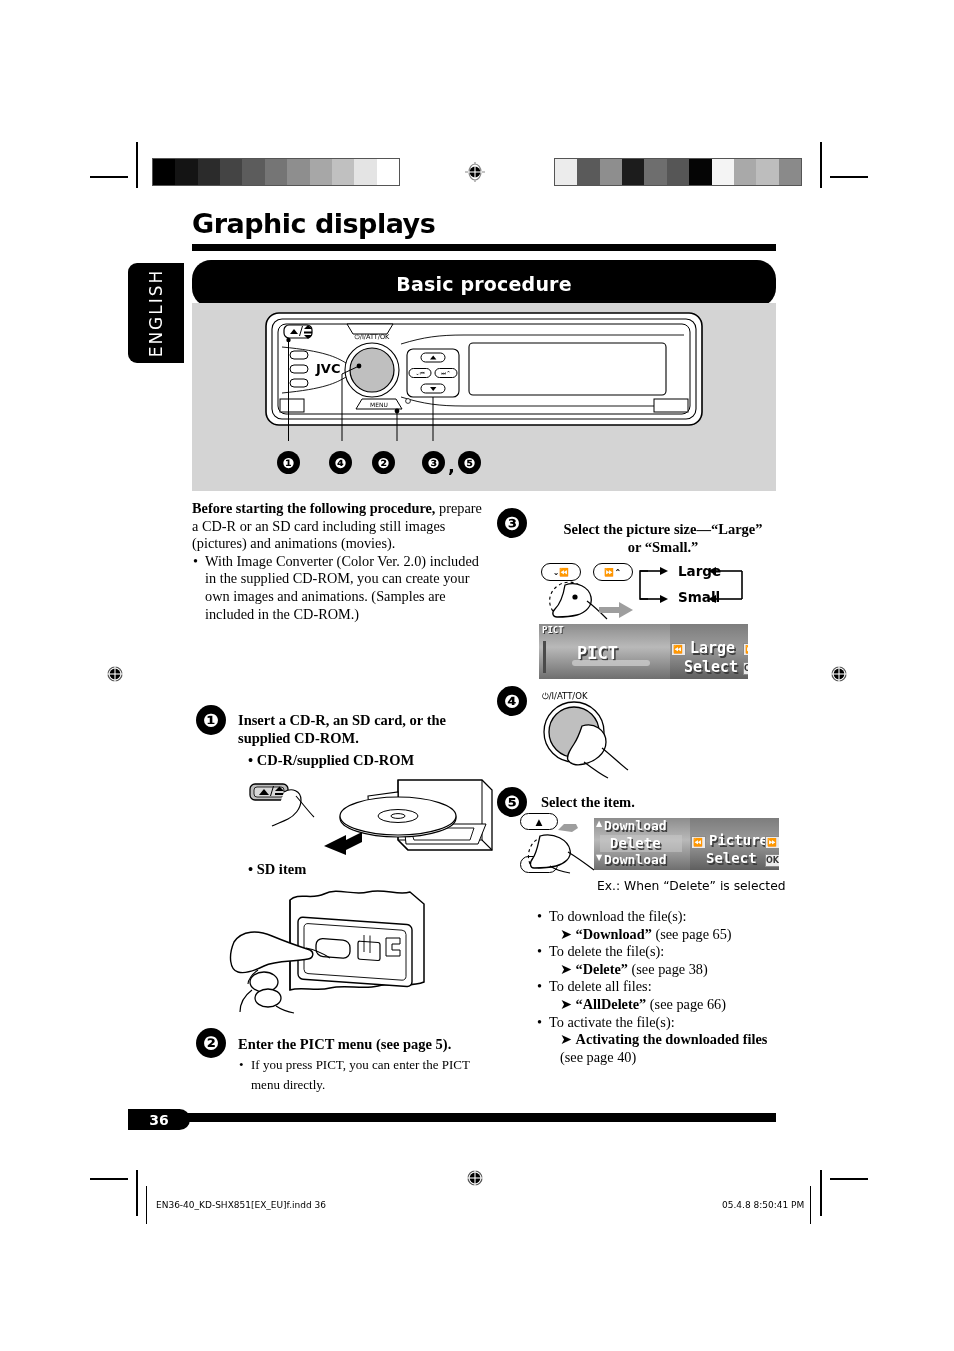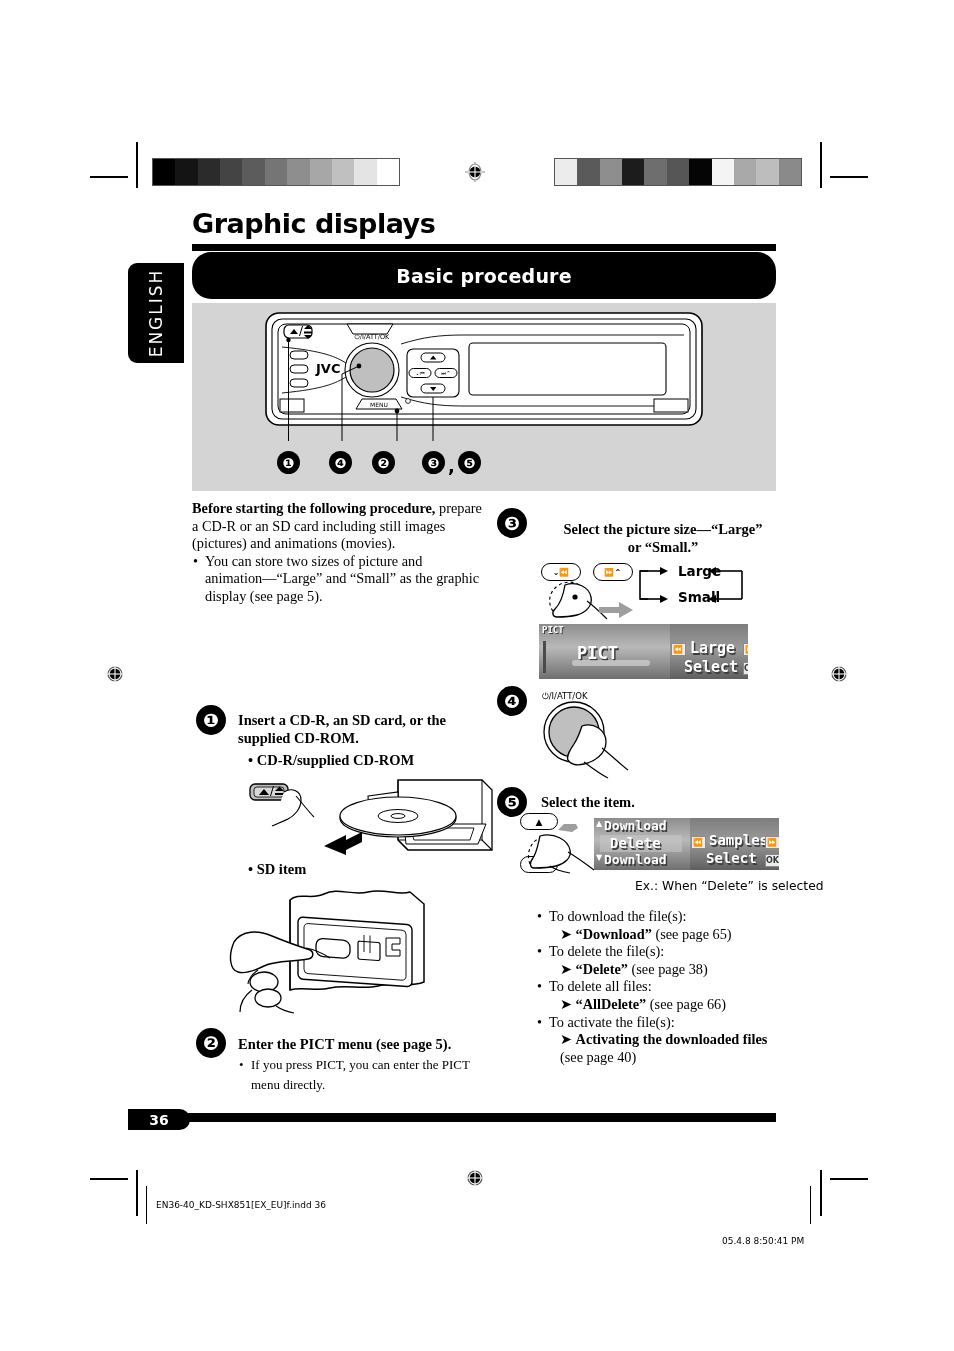--- a/index.html
+++ b/index.html
@@ -31,21 +31,21 @@
     background:#000;border-radius:9px 0 0 9px;
   }
   .lang-tab span{
     position:absolute;left:50%;top:50%;
     transform:translate(-50%,-50%) rotate(-90deg);
     color:#fff;font-family:"DejaVu Sans", sans-serif;
     font-size:17px;letter-spacing:2px;white-space:nowrap;
   }
 
   .section-bar{
-    position:absolute;left:192px;top:252px;width:584px;height:47px;
+    position:absolute;left:192px;top:260px;width:584px;height:47px;
     background:#000;border-radius:19px;
     display:flex;align-items:center;justify-content:center;
   }
   .section-bar span{
     color:#fff;font-family:"DejaVu Sans", sans-serif;
     font-weight:700;font-size:19px;letter-spacing:.2px;
   }
 
   .figure-panel{
     position:absolute;left:192px;top:303px;width:584px;height:188px;
@@ -297,21 +297,21 @@
   <div class="callout" style="left:230px;top:148px;">❸</div>
   <div class="callout-comma" style="left:256px;top:152px;">,</div>
   <div class="callout" style="left:266px;top:148px;">❺</div>
 </div>
 
 <div class="col col-left">
   <p class="blk">
     <span class="b">Before starting the following procedure,</span><span> prepare a CD-R or an SD card including still images (pictures) and animations (movies).</span>
   </p>
   <ul class="dash">
-    <li>You can store two sizes of picture and animation—“Large” and “Small” as the graphic display (see page 5).</li>
+    <li>With Image Converter (Color Ver. 2.0) included in the supplied CD-ROM, you can create your own images and animations. (Samples are included in the CD-ROM.)</li>
   </ul>
 </div>
 
 <div class="stepnum" style="left:196px;top:705px;">❶</div>
 <div class="steptext" style="left:238px;top:712px;width:248px;">Insert a CD-R, an SD card, or the supplied CD-ROM.</div>
 <div class="steptext" style="left:248px;top:752px;width:240px;">• CD-R/supplied CD-ROM</div>
 
 <svg class="abs" style="left:246px;top:778px;" width="252" height="92" viewBox="0 0 252 92">
 
   <rect x="4" y="6" width="38" height="16" rx="5" fill="#bdbdbd" stroke="#000" stroke-width="1.3"></rect>
@@ -469,28 +469,28 @@
   <div class="left-pane" style="width:96px;height:100%;">
     <div class="abs" style="left:2px;top:1px;font-size:8px;color:#fff;font-family:'DejaVu Sans',sans-serif;">▲</div>
     <div class="lcd-big" style="left:10px;top:0px;font-size:13px;">Download</div>
     <div class="abs" style="left:6px;top:17px;width:82px;height:17px;background:#c8c8c8;opacity:.55;"></div>
     <div class="lcd-big" style="left:16px;top:17px;font-size:14px;">Delete</div>
     <div class="abs" style="left:2px;top:35px;font-size:8px;color:#fff;font-family:'DejaVu Sans',sans-serif;">▼</div>
     <div class="lcd-big" style="left:10px;top:34px;font-size:13px;">Download</div>
   </div>
   <div class="right-pane" style="width:89px;height:100%;">
     <div class="keychip" style="left:1px;top:18px;width:13px;height:11px;">⏪</div>
-    <div class="lcd-big" style="left:19px;top:14px;font-size:14px;">Samples</div>
+    <div class="lcd-big" style="left:19px;top:14px;font-size:14px;">Picture</div>
     <div class="keychip" style="left:75px;top:18px;width:13px;height:11px;">⏩</div>
     <div class="lcd-big" style="left:16px;top:32px;font-size:14px;">Select</div>
     <div class="keychip" style="left:75px;top:36px;width:13px;height:11px;">OK</div>
   </div>
 </div>
 
-<div class="abs" style="left:597px;top:879px;font-family:'DejaVu Sans',sans-serif;font-size:12.3px;margin-left:38px;">Ex.:  When “Delete” is selected</div>
+<div class="abs" style="left:597px;top:879px;font-family:'DejaVu Sans',sans-serif;font-size:12.3px;">Ex.:  When “Delete” is selected</div>
 
 <div class="abs" style="left:536px;top:908px;width:252px;font-size:14.3px;line-height:17.6px;">
   <ul class="dash">
     <li>
       <span>To download the file(s):</span><br>
       <span style="display:inline-block;padding-left:11px;">
         <span style="font-family:'DejaVu Sans',sans-serif;font-weight:700;">➤</span>
         <span class="b">“Download”</span><span> (see page 65)</span>
       </span>
     </li>
@@ -517,13 +517,13 @@
     </li>
   </ul>
 </div>
 
 <div class="pagenum-wrap"></div>
 <div class="pagenum">36</div>
 
 <div class="fbar" style="left:146px;top:1186px;height:38px;"></div>
 <div class="fbar" style="left:810px;top:1186px;height:38px;"></div>
 <div class="footline" style="left:156px;top:1200px;">EN36-40_KD-SHX851[EX_EU]f.indd   36</div>
-<div class="footline" style="left:722px;top:1200px;margin-top:36px;">05.4.8   8:50:41 PM</div>
+<div class="footline" style="left:722px;top:1200px;">05.4.8   8:50:41 PM</div>
 
 </body></html>

